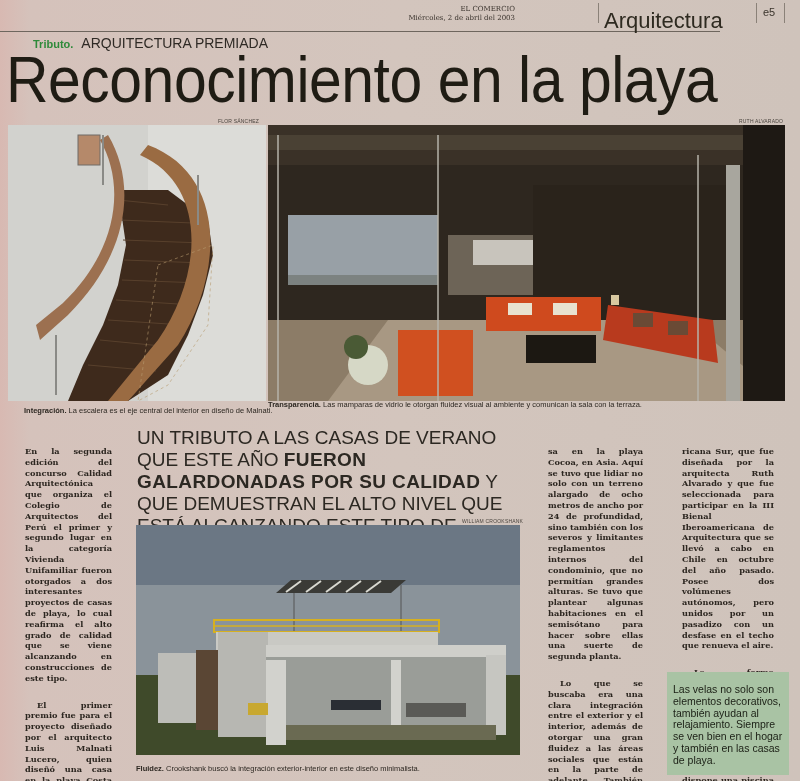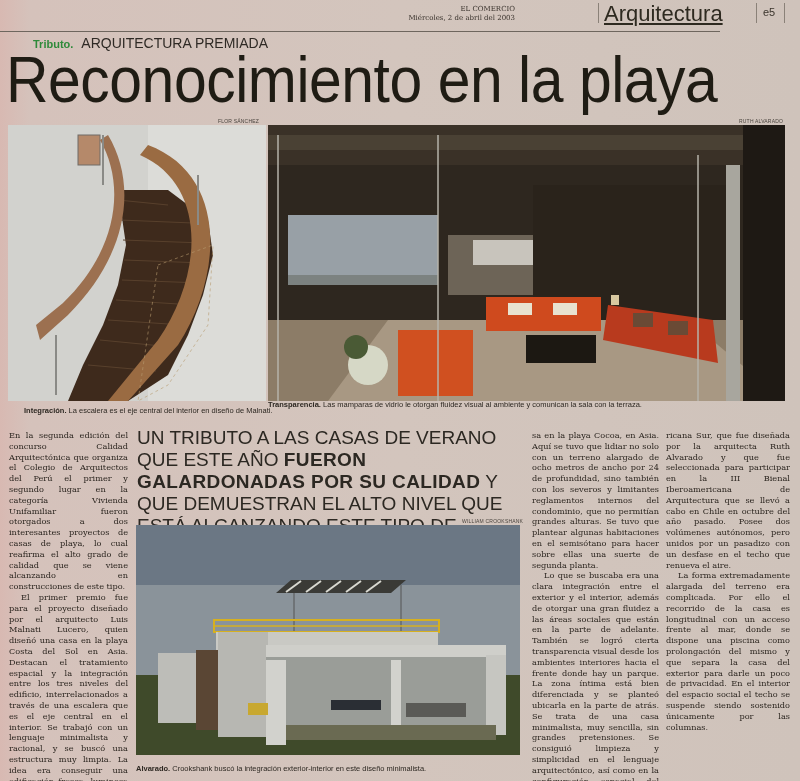--- a/index.html
+++ b/index.html
@@ -6,35 +6,35 @@
   body {
     width: 800px; height: 781px; overflow: hidden; position: relative;
     background: #d6c4bd;
     font-family: "DejaVu Serif", serif;
     color: #2a2420;
   }
   .page { position: absolute; inset: 0; background: linear-gradient(90deg, #d8b9b2 0px, #d5c2bb 30px, #d3c5bd 400px, #cfc3bb 800px); }
   .masthead { position: absolute; top: 0; left: 0; width: 720px; height: 31px; border-bottom: 1px solid #6e665e; }
   .paper-meta { position: absolute; right: 205px; top: 5px; text-align: right; font-family: "DejaVu Serif", serif; font-size: 7px; line-height: 9px; color: #3a332d; }
   .mh-sep { position: absolute; top: 3px; width: 1px; height: 20px; background: #8a8178; }
-  .section-title { position: absolute; left: 604px; top: 1px; font-family: "Liberation Sans", sans-serif; font-size: 22px; color: #2e2a20; letter-spacing: 0px; text-decoration: underline; }
+  .section-title { position: absolute; left: 604px; top: 8px; font-family: "Liberation Sans", sans-serif; font-size: 22px; color: #2e2a20; letter-spacing: 0px; }
   .page-num { position: absolute; left: 763px; top: 6px; font-family: "Liberation Sans", sans-serif; font-size: 11px; color: #3a342c; }
   .kicker { position: absolute; left: 9px; top: 35px; font-family: "Liberation Sans", sans-serif; font-size: 10px; }
   .kicker .tag { color: #2e8a3a; font-weight: bold; font-size: 11px; margin-left: 24px; }
   .kicker .sub { color: #2f2a25; font-size: 14px; margin-left: 8px; }
   .headline { position: absolute; left: 6px; top: 45px; font-family: "Liberation Sans", sans-serif; font-size: 64px; line-height: 70px; color: #1f1c14; letter-spacing: -0.5px; white-space: nowrap; transform: scaleX(0.92); transform-origin: left top; }
   .credit { position: absolute; font-family: "Liberation Sans", sans-serif; font-size: 5px; color: #4a443e; text-transform: uppercase; letter-spacing: 0.2px; }
   .photo { position: absolute; overflow: hidden; }
   .photo-stair { left: 8px; top: 125px; width: 258px; height: 276px; background: linear-gradient(180deg, #d6d6d2 0%, #cfcfcb 40%, #c9c8c2 100%); }
   .photo-living { left: 268px; top: 125px; width: 517px; height: 276px; background: linear-gradient(180deg, #3b3227 0%, #2c261f 35%, #3a3026 60%, #8b7b66 85%, #a49482 100%); }
   .photo-render { left: 136px; top: 525px; width: 384px; height: 230px; background: linear-gradient(180deg, #5d6a78 0%, #7a8590 40%, #9ea3a2 70%, #4a5236 80%, #3e4a2c 100%); }
   .caption { position: absolute; font-family: "Liberation Sans", sans-serif; font-size: 7.5px; color: #2d2822; white-space: nowrap; }
   .caption b { font-weight: bold; }
   .col { position: absolute; font-family: "DejaVu Serif", serif; font-size: 8.2px; line-height: 10.8px; color: #2c2620; text-align: justify; }
-  .col p { margin: 0; text-indent: 0; }
+  .col p { margin: 16px; text-indent: 0; font-weight: bold; }
   .col p.ind { text-indent: 12px; }
   .pull { position: absolute; left: 137px; top: 427px; width: 385px; font-family: "Liberation Sans", sans-serif; font-size: 19px; line-height: 22px; color: #2c2822; text-transform: uppercase; }
   .pull b { font-weight: bold; letter-spacing: 0.4px; }
   .tipbox { position: absolute; left: 667px; top: 672px; width: 122px; height: 103px; background: #a9c3a4; }
   .tipbox-text { position: absolute; left: 6px; top: 12px; width: 112px; font-family: "Liberation Sans", sans-serif; font-size: 10.5px; line-height: 11.8px; color: #1b1f15; }
 </style>
 </head>
 <body>
 
 <div class="page">
@@ -164,28 +164,31 @@
       <rect x="255" y="135" width="10" height="70" fill="#d2d2cd"></rect>
       <rect x="350" y="130" width="20" height="80" fill="#c6c6c1"></rect>
       <rect x="150" y="200" width="210" height="15" fill="#6a6a52"></rect>
       <rect x="195" y="175" width="50" height="10" fill="#2a2e34"></rect>
       <rect x="270" y="178" width="60" height="14" fill="#5a5a56"></rect>
       <rect x="112" y="178" width="20" height="12" fill="#c8a830"></rect>
     </svg>
   </div>
 
   <div class="caption" style="left:136px; top:764px;">
-    <b>Alvarado.</b><span> Crookshank buscó la integración exterior-interior en este diseño minimalista.</span>
+    <b>Fluidez.</b><span> Crookshank buscó la integración exterior-interior en este diseño minimalista.</span>
   </div>
 
   <div class="col" style="left:532px; top:430px; width:127px;">
     <p>sa en la playa Cocoa, en Asia. Aquí se tuvo que lidiar no solo con un terreno alargado de ocho metros de ancho por 24 de profundidad, sino también con los severos y limitantes reglamentos internos del condominio, que no permitían grandes alturas. Se tuvo que plantear algunas habitaciones en el semisótano para hacer sobre ellas una suerte de segunda planta.</p>
     <p class="ind">Lo que se buscaba era una clara integración entre el exterior y el interior, además de otorgar una gran fluidez a las áreas sociales que están en la parte de adelante. También se logró cierta transparencia visual desde los ambientes interiores hacia el frente donde hay un parque. La zona íntima está bien diferenciada y se planteó ubicarla en la parte de atrás. Se trata de una casa minimalista, muy sencilla, sin grandes pretensiones. Se consiguió limpieza y simplicidad en el lenguaje arquitectónico, así como en la configuración espacial del proyecto.</p>
 
   </div>
 
   <div class="col" style="left:666px; top:430px; width:124px;">
     <p>ricana Sur, que fue diseñada por la arquitecta Ruth Alvarado y que fue seleccionada para participar en la III Bienal Iberoamericana de Arquitectura que se llevó a cabo en Chile en octubre del año pasado. Posee dos volúmenes autónomos, pero unidos por un pasadizo con un desfase en el techo que renueva el aire.</p>
     <p class="ind">La forma extremadamente alargada del terreno era complicada. Por ello el recorrido de la casa es longitudinal con un acceso frente al mar, donde se dispone una piscina como prolongación del mismo y que separa la casa del exterior para darle un poco de privacidad. En el interior del espacio social el techo se suspende siendo sostenido únicamente por las columnas.</p>
   </div>
 
+  <div class="tipbox">
+    <div class="tipbox-text">Las velas no solo son elementos decorativos, también ayudan al relajamiento. Siempre se ven bien en el hogar y también en las casas de playa.</div>
+  </div>
 
 </div>
 
 </body></html>

